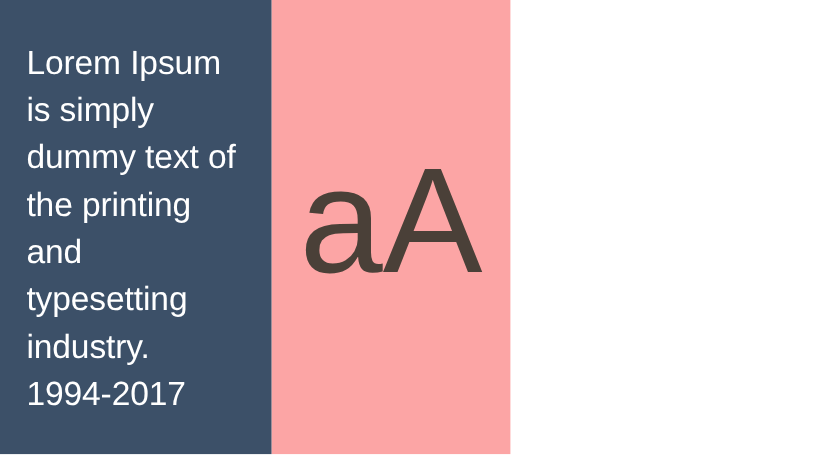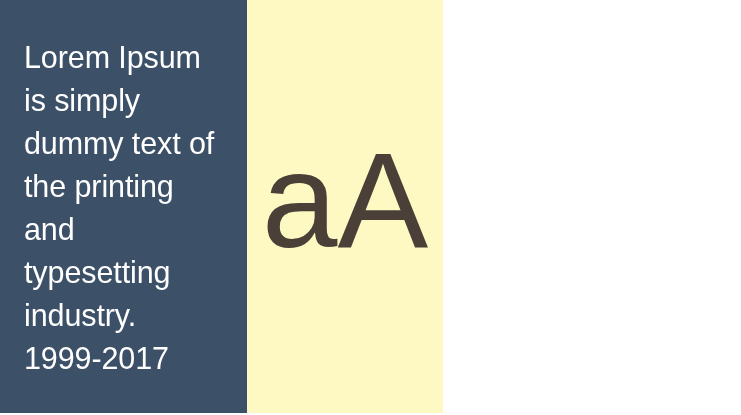--- a/index.html
+++ b/index.html
@@ -55,22 +55,22 @@
     font-family: "Liberation Sans", sans-serif;
     font-size: 20.5px;
     line-height: 31.3px;
     font-weight: 400;
     letter-spacing: -0.05px;
     margin: 0;
   }
 
   
   .panel-specimen {
-    width: 196px;
-    background: #fef9c3;
+    width: 217px;
+    background: #fca5a5;
     display: flex;
     align-items: center;
     justify-content: center;
     padding-bottom: 6px;
   }
   .specimen-glyphs {
     color: #4a4038;
     font-family: "Liberation Sans", sans-serif;
     font-size: 136px;
     line-height: 1;
@@ -96,21 +96,21 @@
 <div class="slide">
 
   <section class="panel panel-intro">
     <h1 class="intro-heading">Lorem Ipsum
 is simply
 dummy text of
 the printing
 and
 typesetting
 industry.
-1999-2017</h1>
+1994-2017</h1>
   </section>
 
 
   <section class="panel panel-specimen">
     <span class="specimen-glyphs">aA</span>
   </section>
 
   <div class="bottom-rule"></div>
 </div>
 

